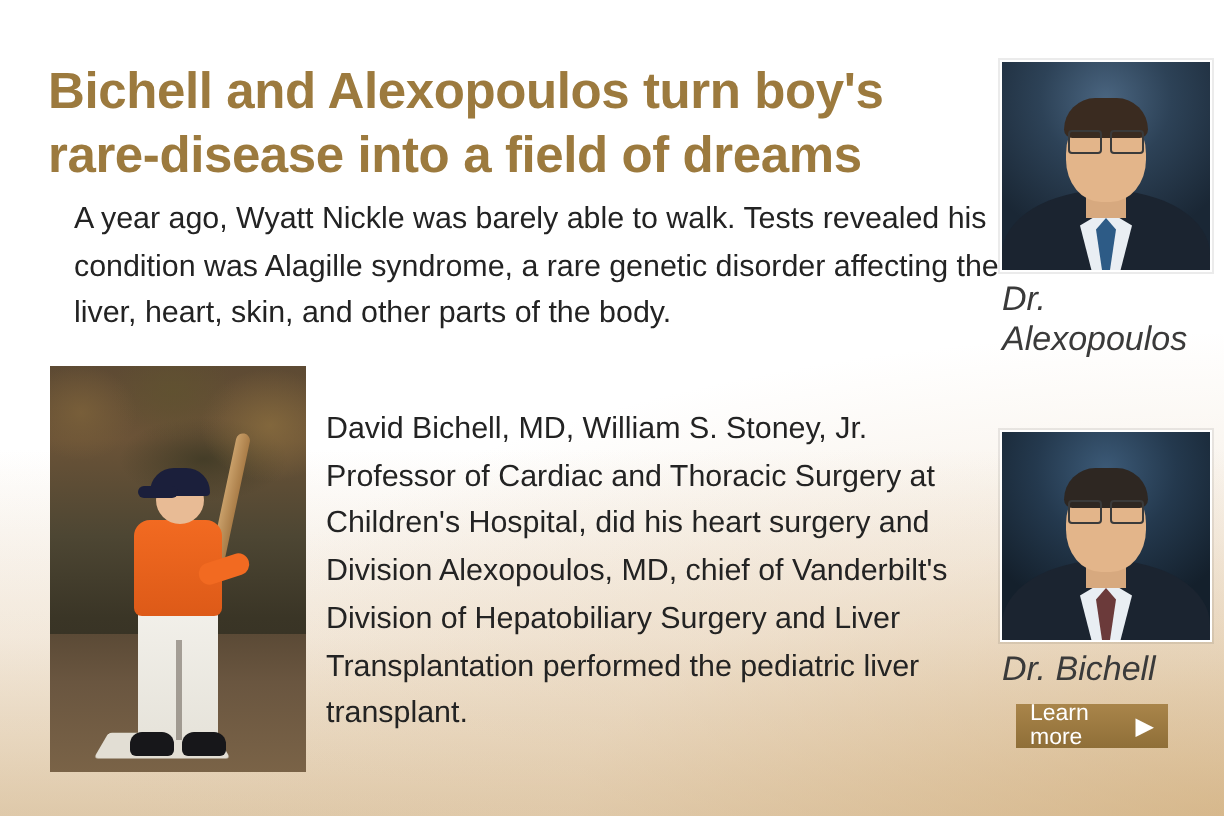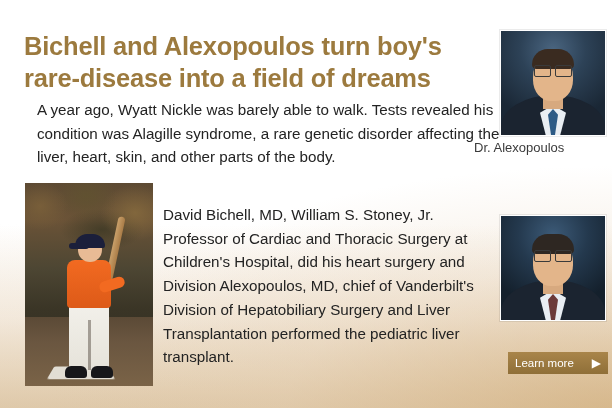--- a/index.html
+++ b/index.html
@@ -193,33 +193,34 @@
   .portrait .glasses::before,
   .portrait .glasses::after {
     content: ""; position: absolute; top: 0; width: 15px; height: 10px;
     border: 1.3px solid #3a3a3a; border-radius: 2px;
   }
   .portrait .glasses::before { left: 0; }
   .portrait .glasses::after { right: 0; }
 
   .caption {
     position: absolute;
-    left: 474px;
+    left: 501px;
     width: 106px;
     color: #3a3a3a;
-    font-size: 13px;
+    font-size: 17px;
+    font-style: italic;
   }
   .caption.c1 { top: 140px; }
   .caption.c2 { top: 325px; }
 
   .learn-more {
     position: absolute;
     left: 508px;
     top: 352px;
-    width: 100px;
+    width: 76px;
     height: 22px;
     display: flex;
     align-items: center;
     gap: 1px;
     color: #ffffff;
     font-size: 11.5px;
     background: linear-gradient(180deg, #a9854a 0%, #8f6f38 100%);
     padding: 0 7px;
     box-sizing: border-box;
   }
@@ -275,18 +276,19 @@
   <div class="portrait p2">
     <div class="bg"></div>
     <div class="suit"></div>
     <div class="shirt"></div>
     <div class="tie"></div>
     <div class="neck"></div>
     <div class="head"></div>
     <div class="hair"></div>
     <div class="glasses"></div>
   </div>
+  <div class="caption c2">Dr. Bichell</div>
 
   <div class="learn-more">
     <span>Learn more</span>
     <span class="arrow">▶</span>
   </div>
 </div>
 
 </body></html>

